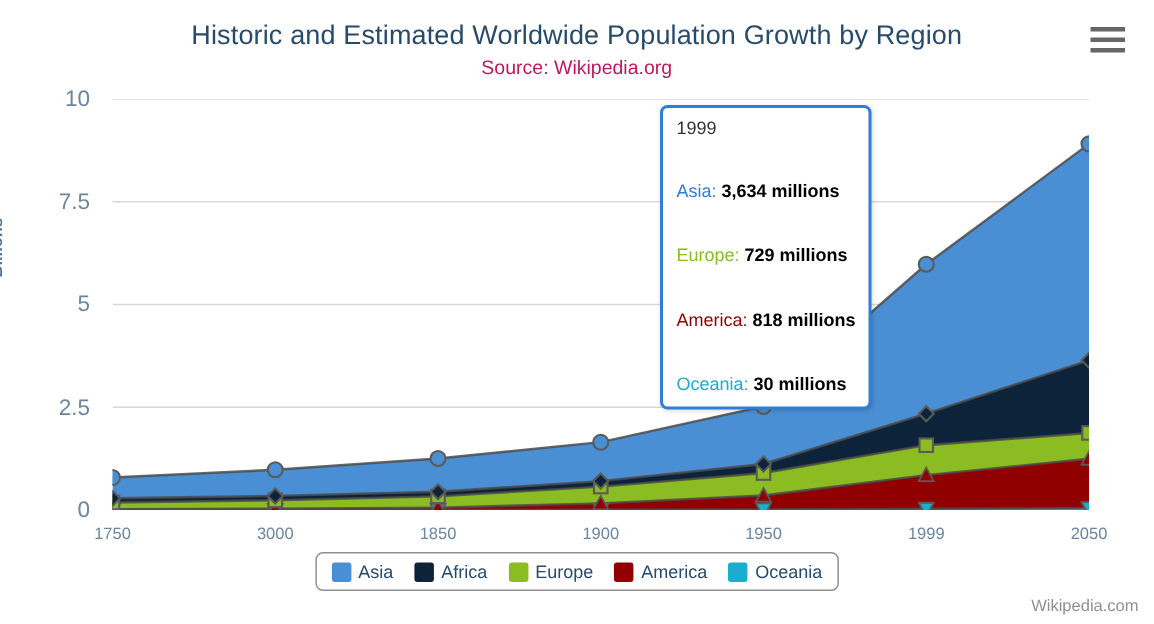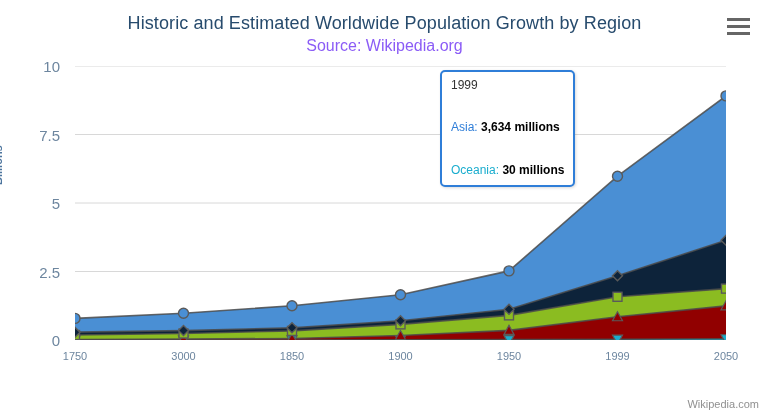--- a/index.html
+++ b/index.html
@@ -29,22 +29,22 @@
     color: #274b6d;
     font-family: "Liberation Sans", sans-serif;
     letter-spacing: 0.1px;
   }
   .chart-subtitle {
     position: absolute;
     left: 0;
     top: 37px;
     width: 769px;
     text-align: center;
-    font-size: 16px;
-    color: #8b5cf6;
+    font-size: 13px;
+    color: #be185d;
     font-family: "Liberation Sans", sans-serif;
   }
 
   
   .menu-button {
     position: absolute;
     right: 16px;
     top: 18px;
     width: 26px;
     height: 20px;
@@ -272,19 +272,43 @@
       <div class="xlabel-tick" style="left: 325.5px;">1900</div>
       <div class="xlabel-tick" style="left: 434px;">1950</div>
       <div class="xlabel-tick" style="left: 542.5px;">1999</div>
       <div class="xlabel-tick" style="left: 651px;">2050</div>
     </div>
 
   <div class="tooltip">
     <div class="tt-header">1999</div>
     <div id="tooltip-rows">
         <div class="tt-row"><span class="tt-key" style="color: rgb(47, 126, 216);">Asia: </span><span class="tt-val">3,634 millions</span></div>
+        <div class="tt-row"><span class="tt-key" style="color: rgb(139, 188, 33);">Europe: </span><span class="tt-val">729 millions</span></div>
+        <div class="tt-row"><span class="tt-key" style="color: rgb(145, 0, 0);">America: </span><span class="tt-val">818 millions</span></div>
         <div class="tt-row"><span class="tt-key" style="color: rgb(26, 173, 206);">Oceania: </span><span class="tt-val">30 millions</span></div>
       </div>
   </div>
 
+  <div class="legend" id="legend">
+      <div class="legend-item">
+        <span class="legend-swatch" style="background: rgb(74, 143, 212);"></span>
+        <span class="legend-label">Asia</span>
+      </div>
+      <div class="legend-item">
+        <span class="legend-swatch" style="background: rgb(13, 35, 58);"></span>
+        <span class="legend-label">Africa</span>
+      </div>
+      <div class="legend-item">
+        <span class="legend-swatch" style="background: rgb(139, 188, 33);"></span>
+        <span class="legend-label">Europe</span>
+      </div>
+      <div class="legend-item">
+        <span class="legend-swatch" style="background: rgb(145, 0, 0);"></span>
+        <span class="legend-label">America</span>
+      </div>
+      <div class="legend-item">
+        <span class="legend-swatch" style="background: rgb(26, 173, 206);"></span>
+        <span class="legend-label">Oceania</span>
+      </div>
+    </div>
 
   <div class="credits">Wikipedia.com</div>
 </div>
 
 </body></html>

